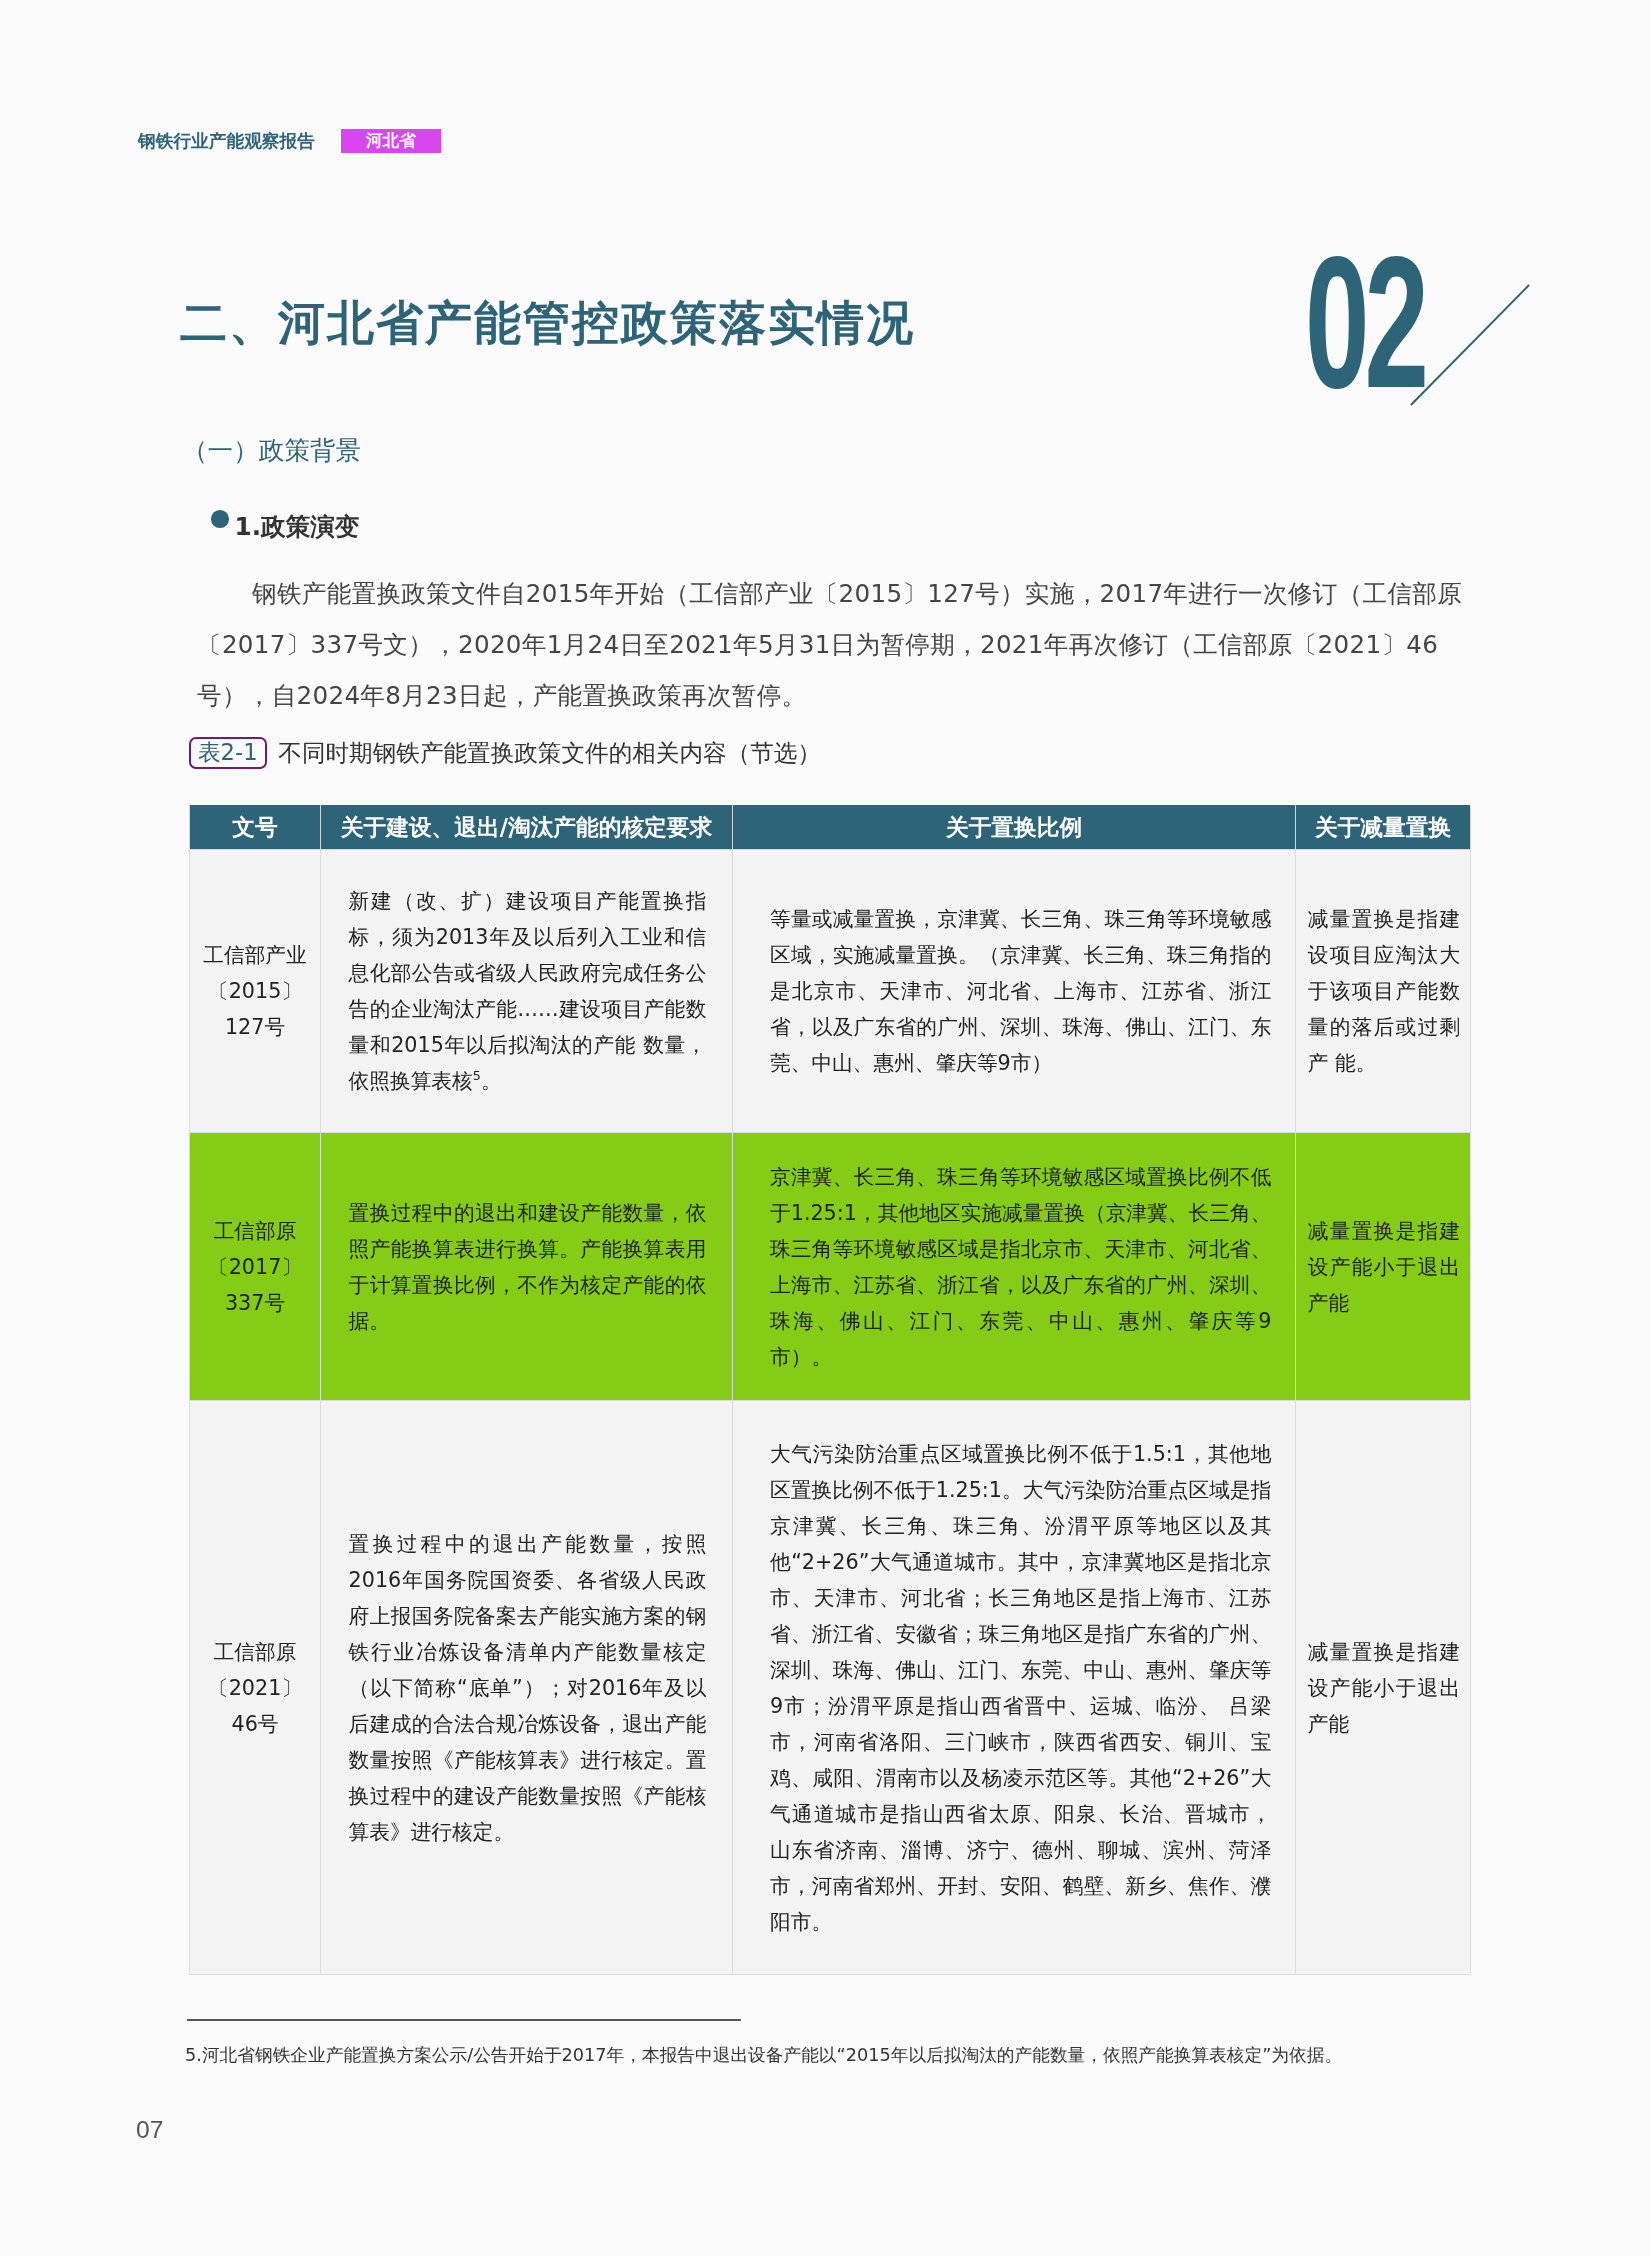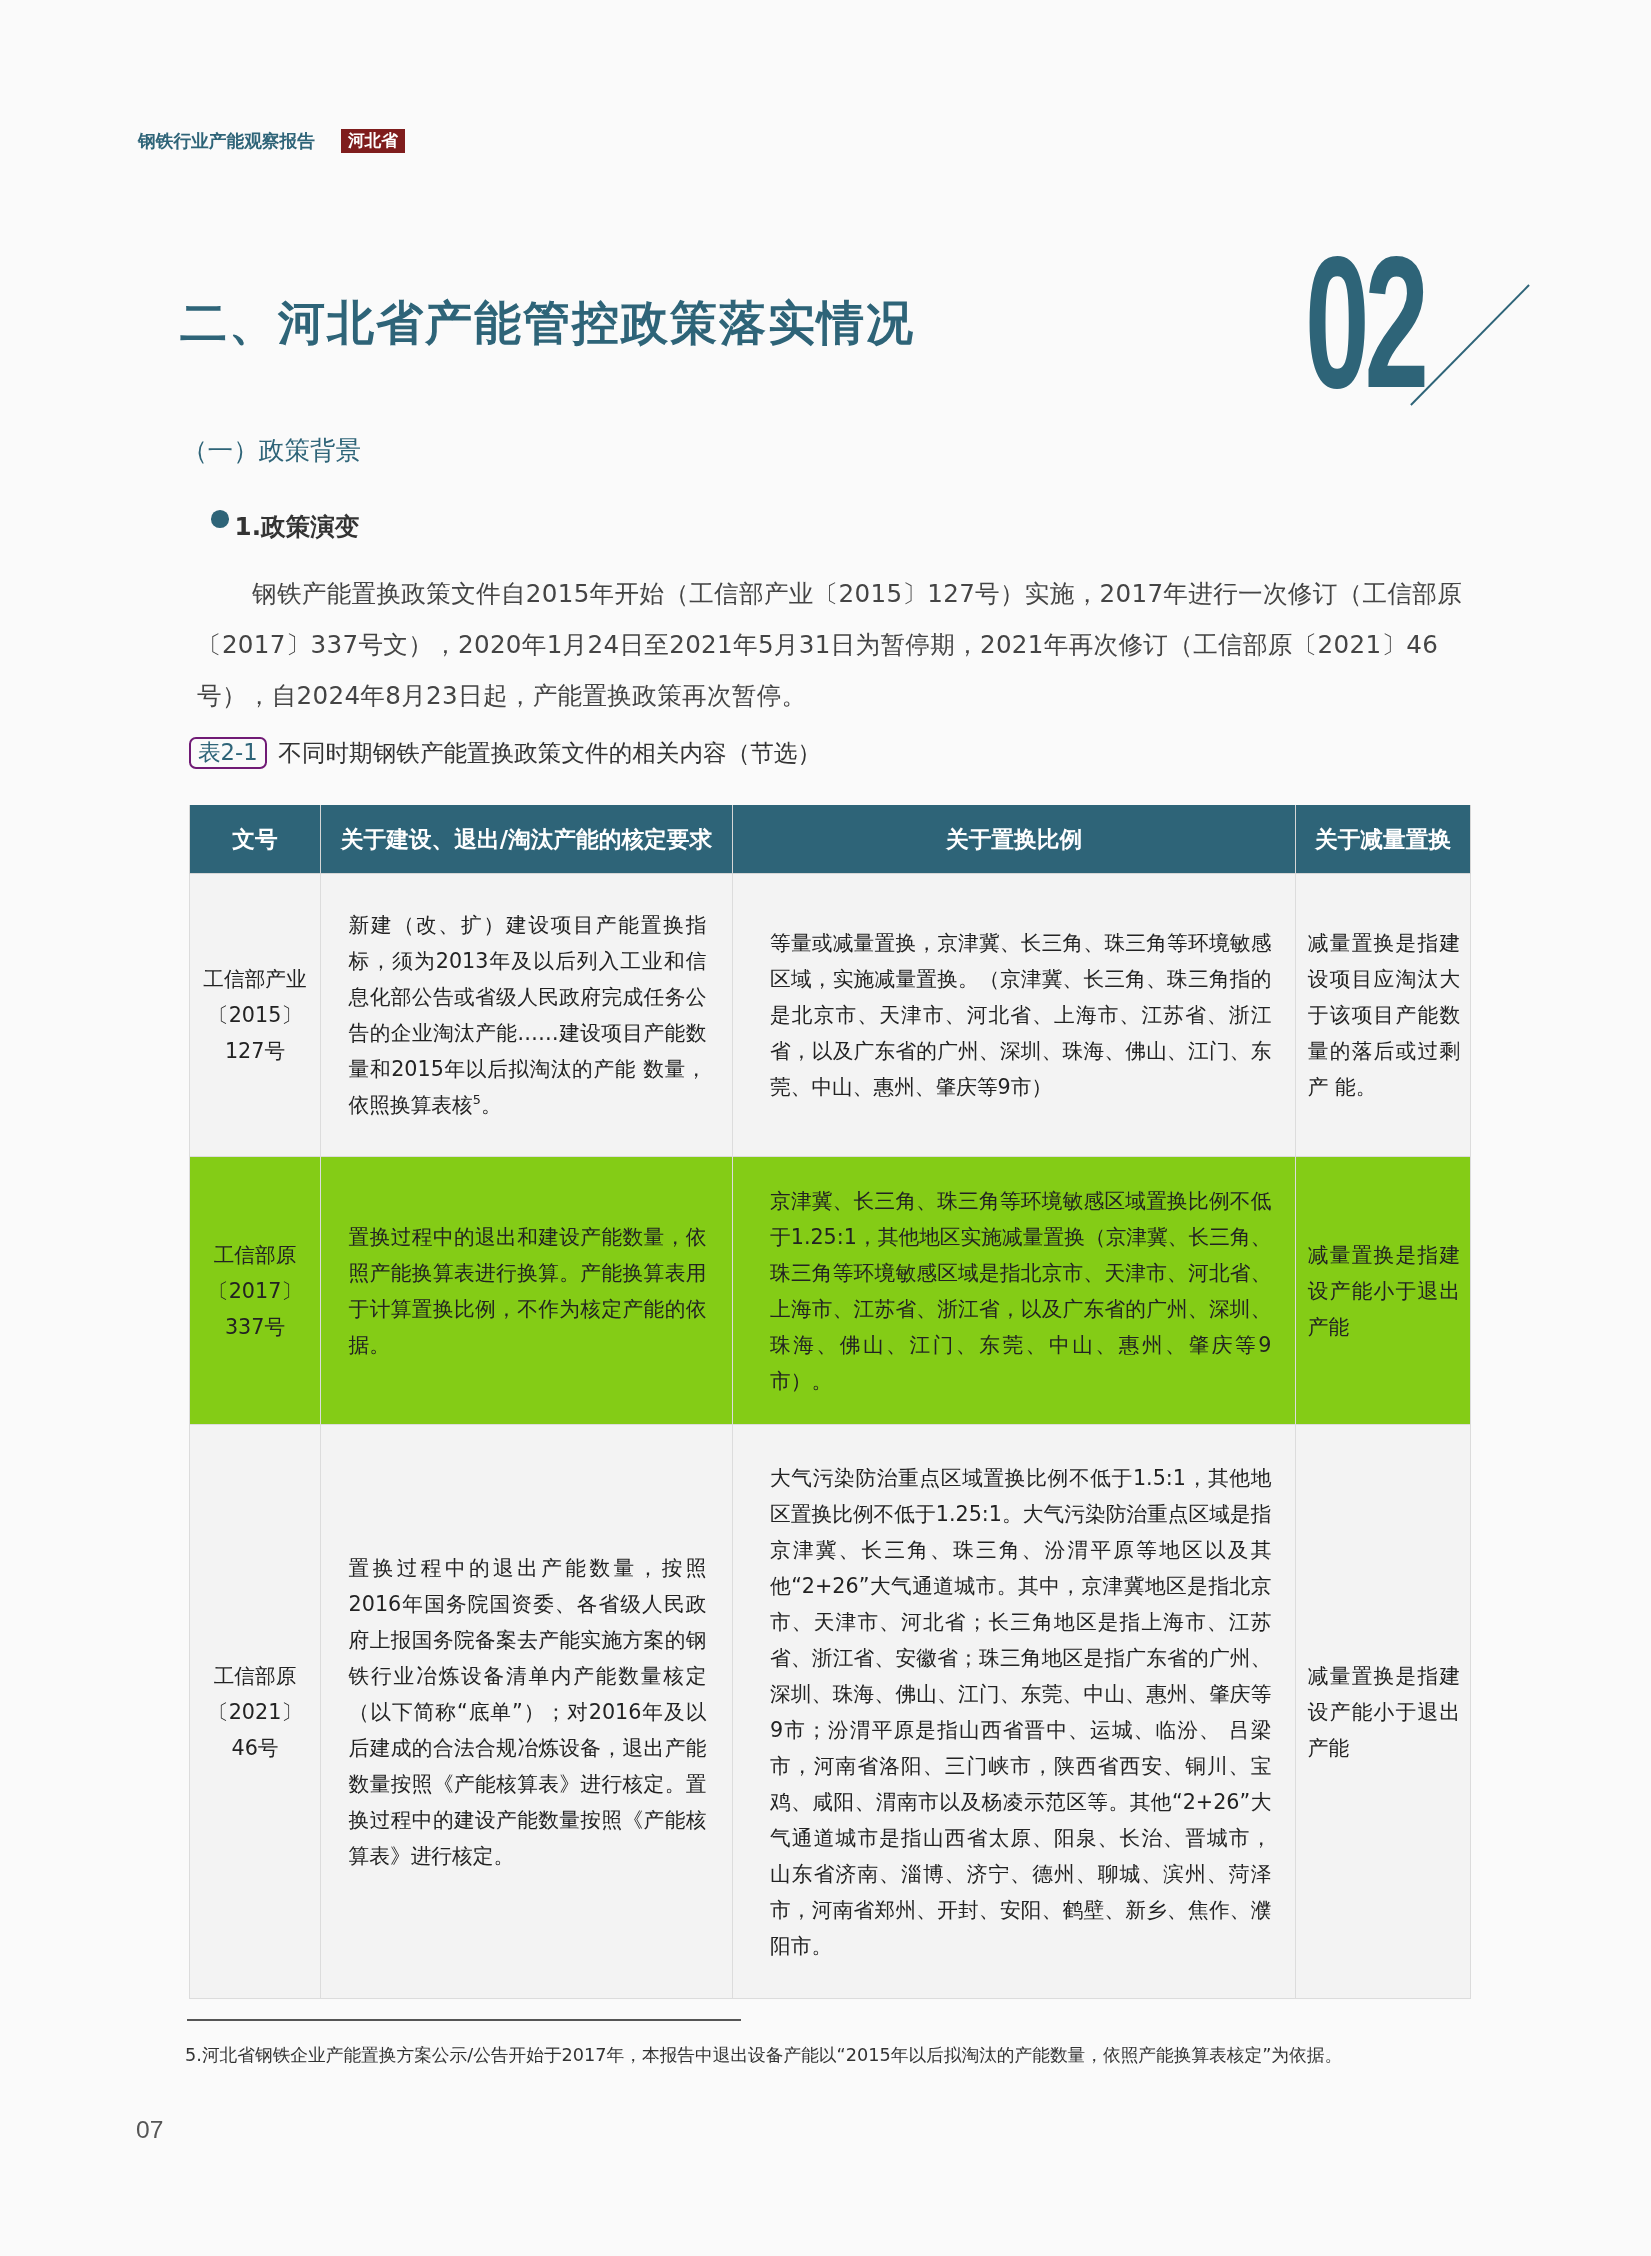--- a/index.html
+++ b/index.html
@@ -10,22 +10,22 @@
       font-family: "DejaVu Sans", "Liberation Sans", sans-serif;
       color: #333333;
       overflow: hidden;
     }
     .running-header {
       position: absolute; left: 138px; top: 129px;
       display: flex; align-items: flex-start; gap: 26px;
       font-size: 17.7px; font-weight: bold; color: #2e6478;
     }
     .running-header .tag {
-      background: #7f1d1d; color: #ffffff;
-      padding: 1px 7px; font-size: 16.7px; line-height: 21.7px;
+      background: #d946ef; color: #ffffff;
+      padding: 1px 25px; font-size: 16.7px; line-height: 21.7px;
     }
     .chapter-title {
       position: absolute; left: 180px; top: 292px;
       font-size: 47px; font-weight: bold; color: #2e6478;
       letter-spacing: 2px; margin: 0;
     }
     .chapter-number {
       position: absolute; left: 1305px; top: 229px;
       font-size: 187px; font-weight: bold; color: #2e6478;
       font-family: "Liberation Sans", sans-serif;
@@ -59,21 +59,21 @@
       border: 2px solid #701a75; border-radius: 6.9px; color: #2e6478;
       padding: 1px 6.9px; font-size: 22.7px; line-height: 25.6px;
     }
     table.policy {
       position: absolute; left: 189px; top: 805px; width: 1282px;
       border-collapse: collapse; table-layout: fixed;
     }
     table.policy th {
       background: #2e6478; color: #fff; font-size: 22.7px; font-weight: bold;
       height: 36px; border: 1px solid #d6d6d6; border-top: none;
-      padding: 16px;
+      padding: 4px;
     }
     table.policy td {
       border: 1px solid #dcdcdc; font-size: 20.7px; line-height: 36px;
       color: #222; vertical-align: middle;
     }
     table.policy tr.gray td { background: #f3f3f3; }
     table.policy tr.white td { background: #84cc16; }
     td.doc { text-align: center; padding: 0 7.9px; margin-top: 20px; }
     td.req { padding: 0 25.6px 0 27.6px; text-align: justify; margin-top: 28px; }
     td.ratio { padding: 0 23.6px 0 37px; text-align: justify; }

